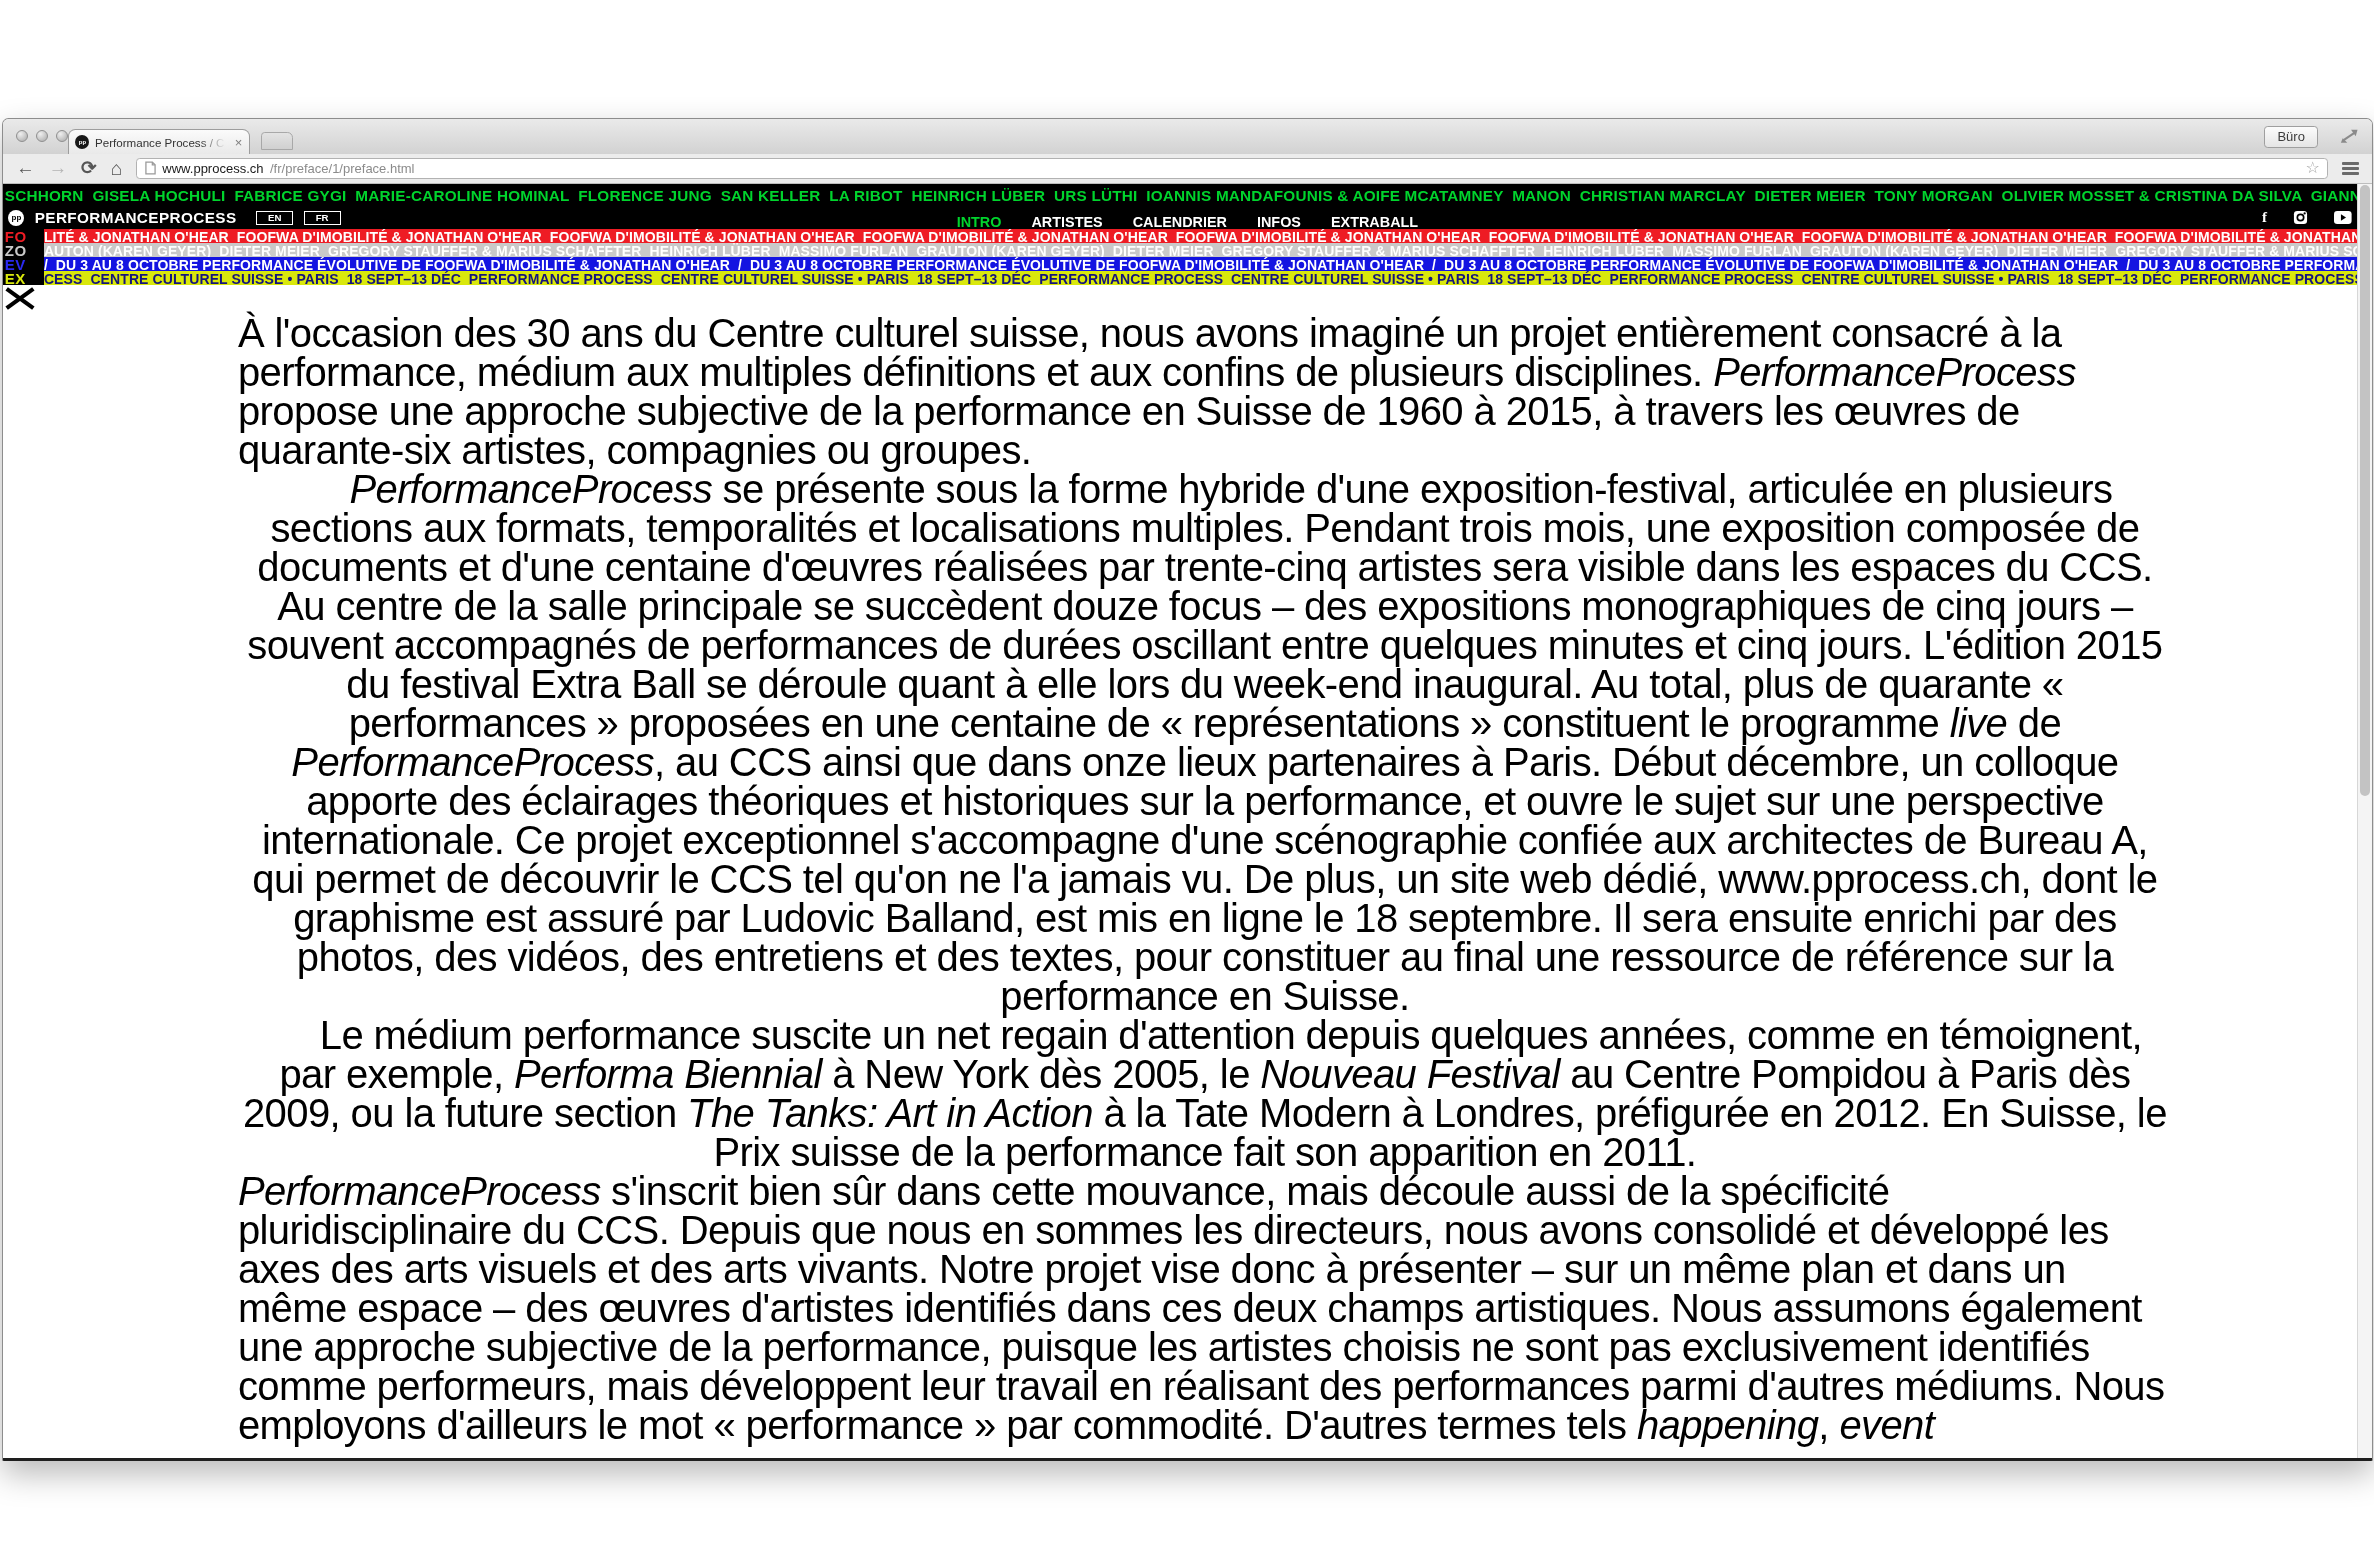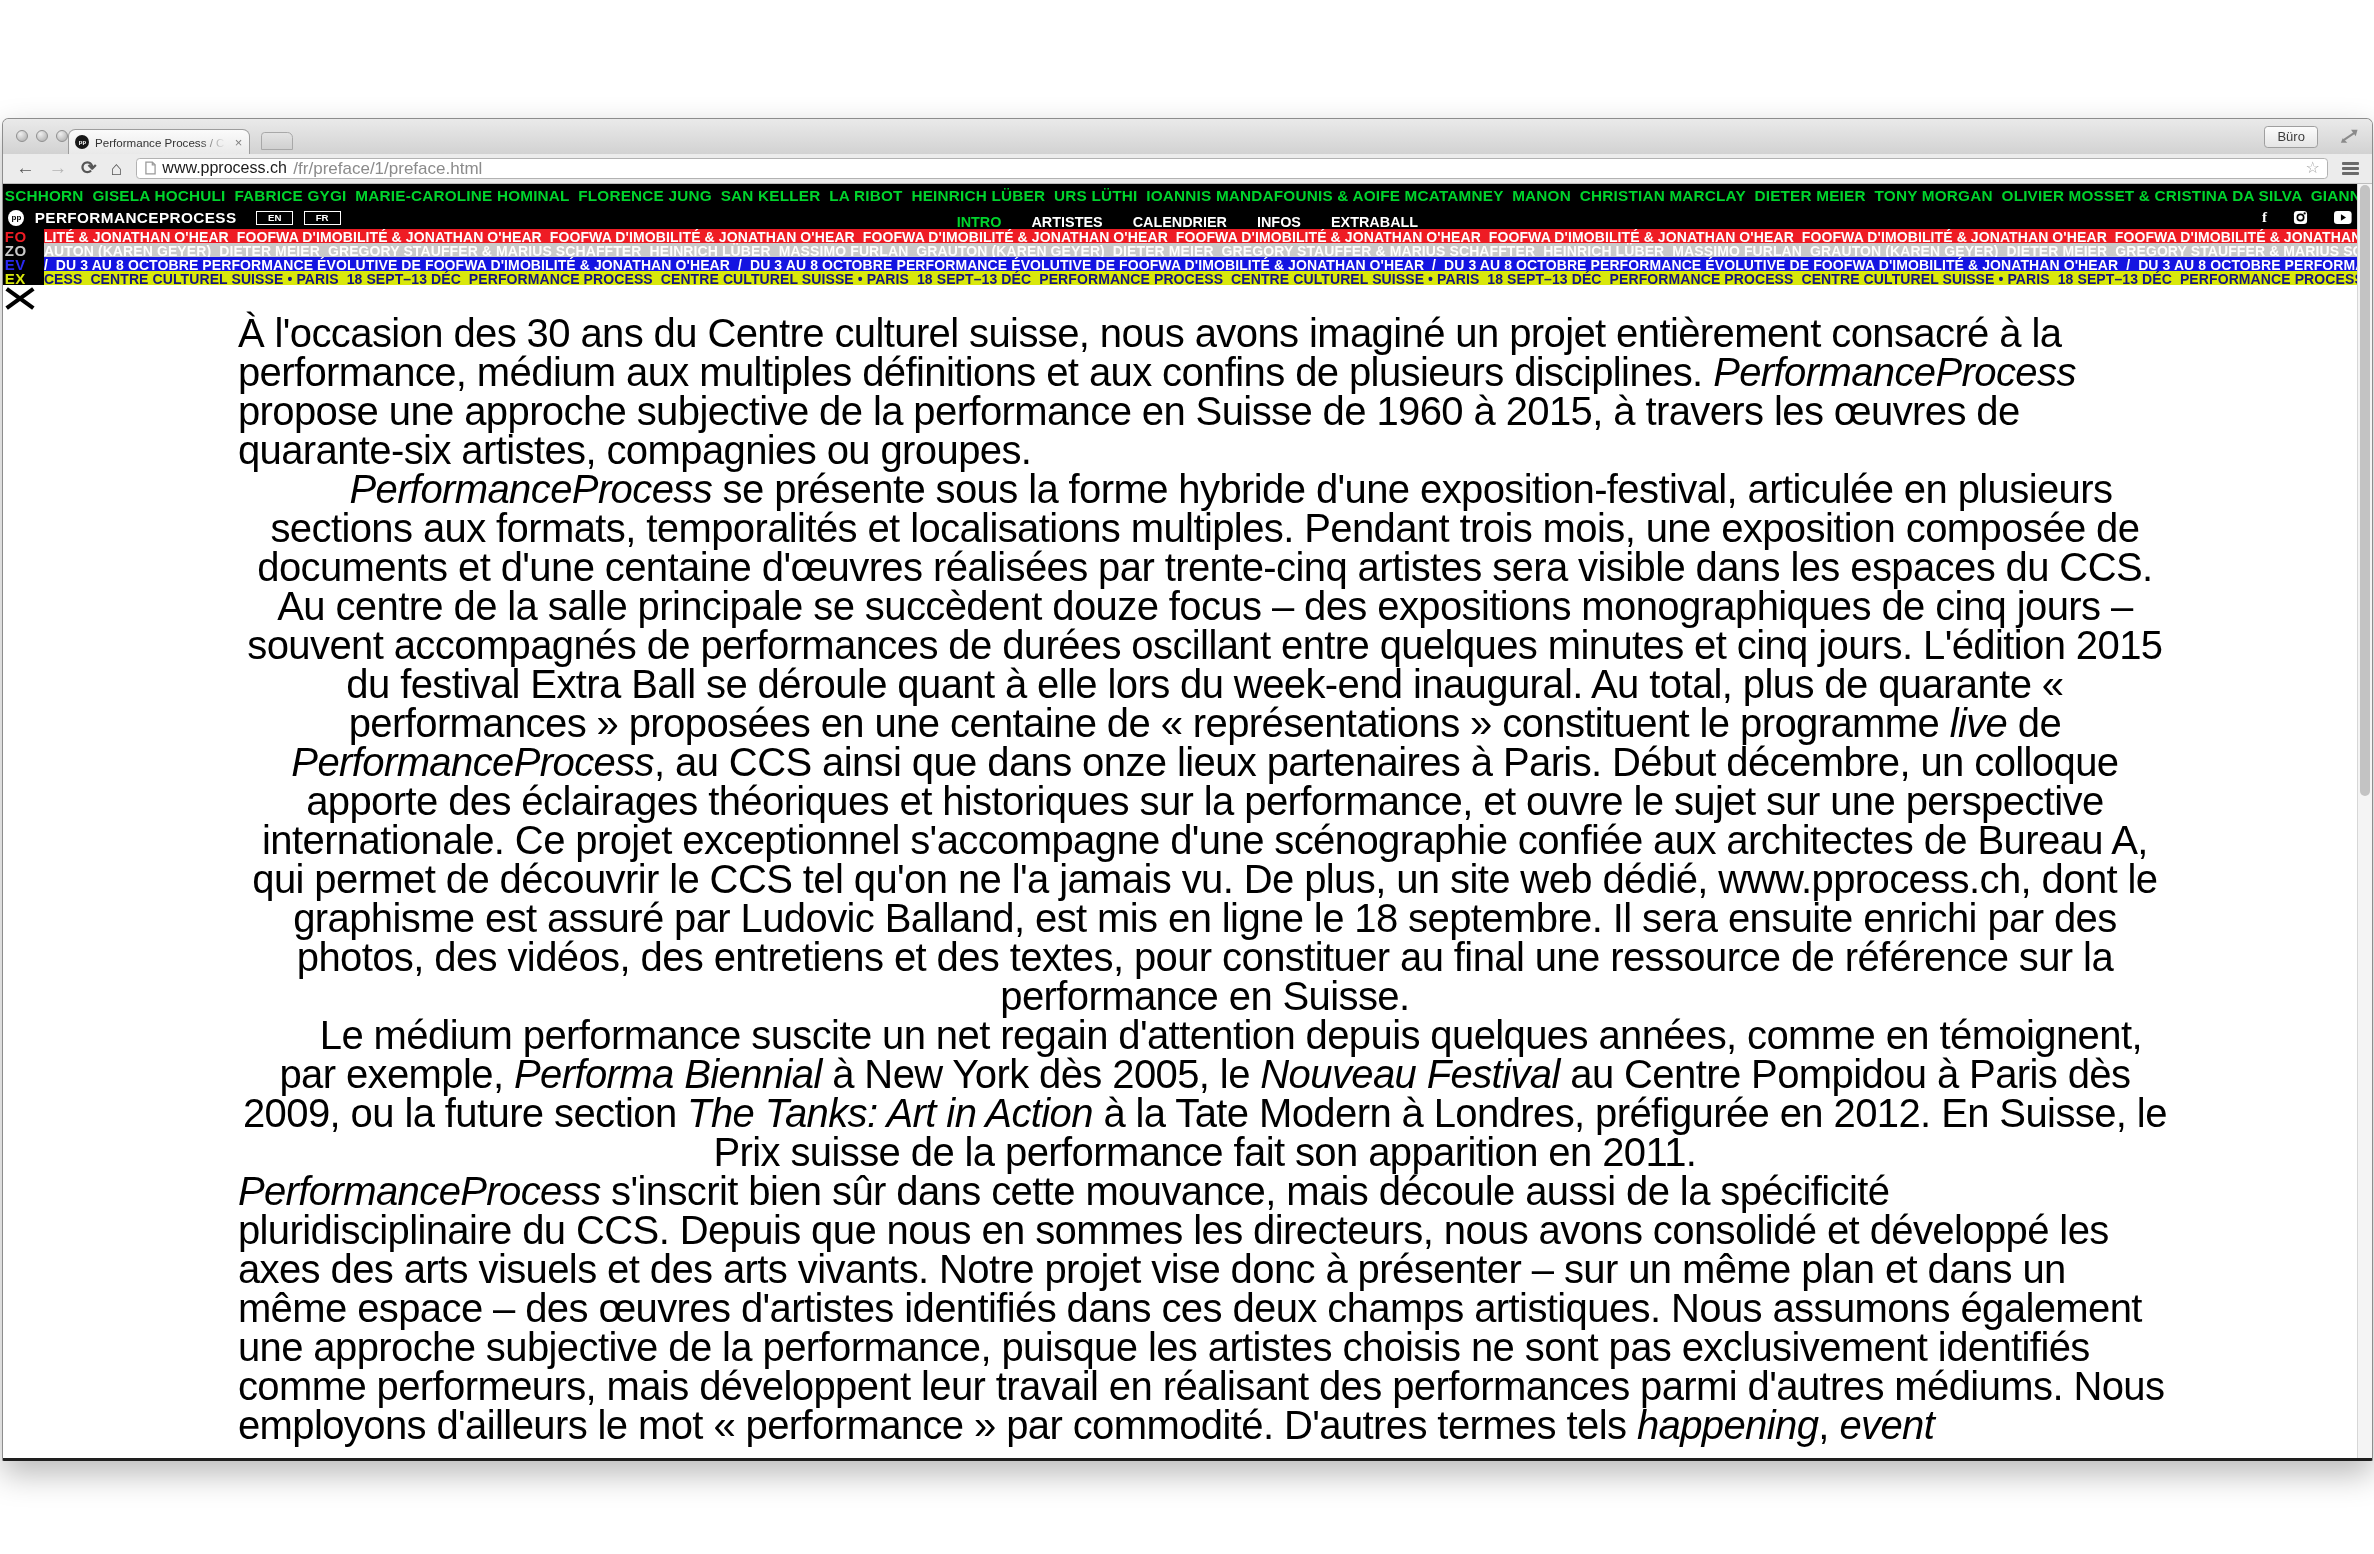--- a/index.html
+++ b/index.html
@@ -53,22 +53,22 @@
     background:#ececec;border-bottom:0.9px solid #bdbdbd;
     display:flex;align-items:center;padding:0 13px;box-sizing:border-box;gap:14px;
   }
   .navic{font-size:18.6px;color:#565656;line-height:1;font-weight:700;}
   .navic.dis{color:#b4b4b4;}
   .navic.home{font-size:19.5px;font-weight:400;}
   .urlbar{
     flex:1;height:20.4px;background:#fff;border:0.9px solid #b2b2b2;border-radius:3.7px;
     display:flex;align-items:center;padding:0 7.4px;gap:6.5px;box-sizing:border-box;
   }
-  .url-domain{font-size:16px;color:#1b1b1b;}
-  .url-path{font-size:17px;color:#8b8b8b;}
+  .url-domain{font-size:13px;color:#1b1b1b;}
+  .url-path{font-size:13px;color:#8b8b8b;}
   .url-spacer{flex:1;}
   .star{font-size:16px;color:#a3a3a3;line-height:1;}
   .hamburger{display:flex;flex-direction:column;gap:2.8px;width:16.7px;}
   .hamburger span{display:block;height:2.3px;background:#6a6a6a;border-radius:0.9px;}
 
   
   .content{
     position:absolute;left:0;top:65px;right:0;bottom:0;background:#fff;overflow:hidden;
   }
   .row-artists{

